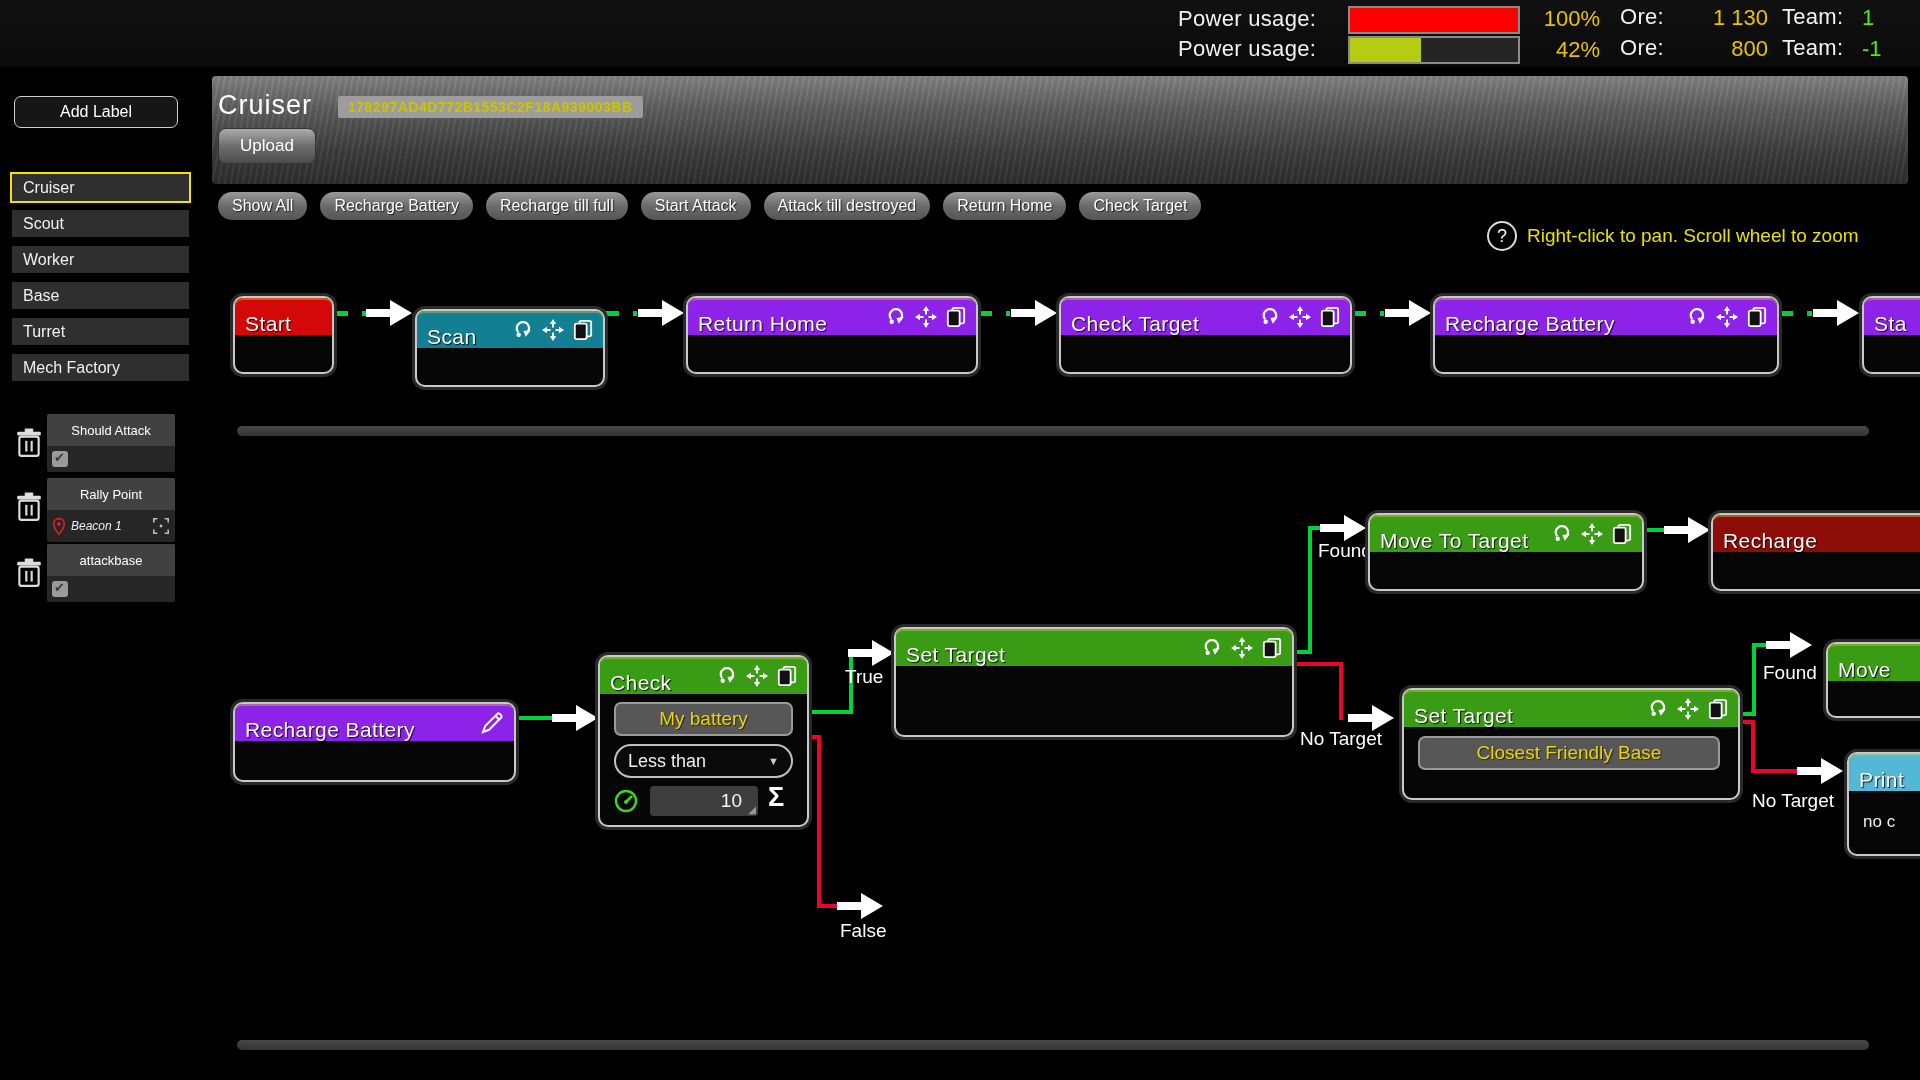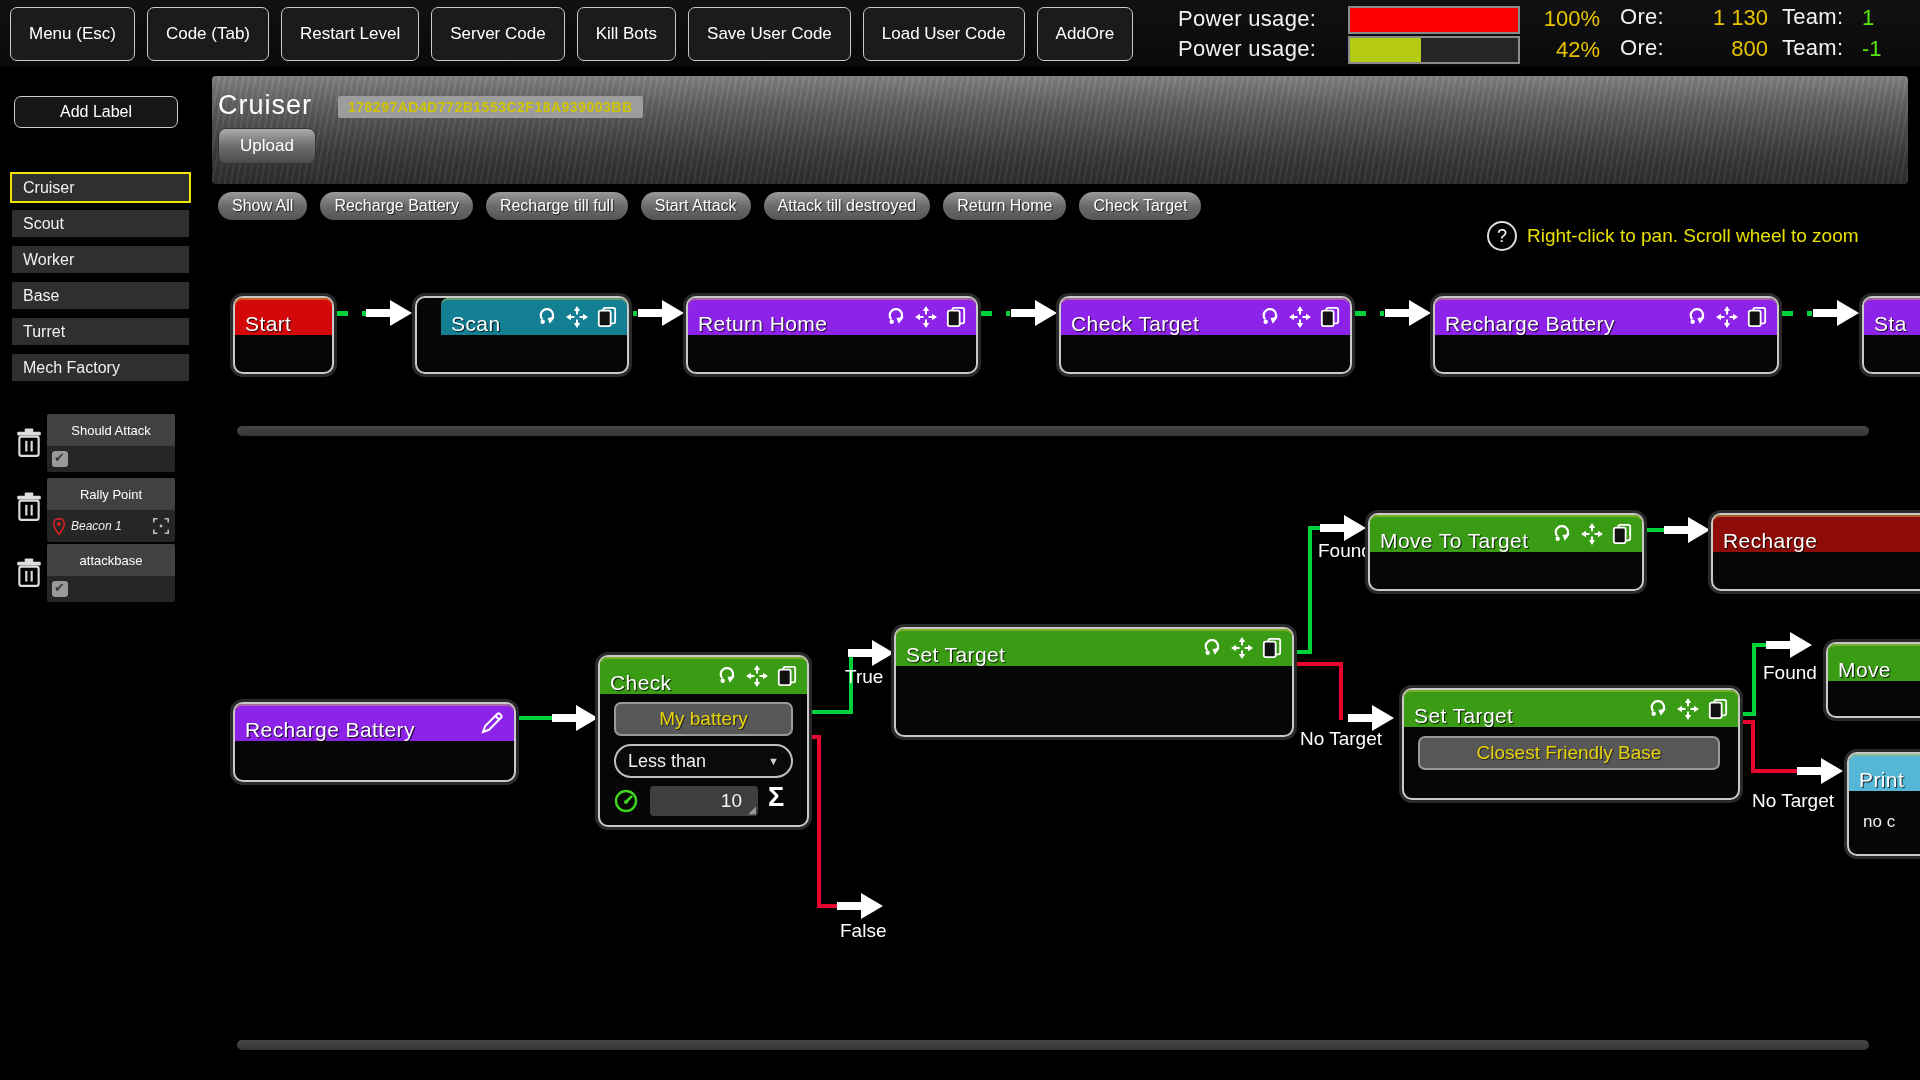--- a/index.html
+++ b/index.html
@@ -92,30 +92,20 @@
         background:repeating-linear-gradient(90deg,#00d23c 0 16px,transparent 16px 30px);}
   .arrow{position:absolute;width:46px;height:26px;pointer-events:none;}
   .arrow::before{content:"";position:absolute;left:0;top:9px;width:25px;height:8px;background:#fff;}
   .arrow::after{content:"";position:absolute;left:24px;top:0;border-top:13px solid transparent;
         border-bottom:13px solid transparent;border-left:22px solid #fff;}
 </style>
 </head>
 <body>
 
 <div class="topbar">
-  <div class="tbtns">
-    <div class="tbtn">Menu (Esc)</div>
-    <div class="tbtn">Code (Tab)</div>
-    <div class="tbtn">Restart Level</div>
-    <div class="tbtn">Server Code</div>
-    <div class="tbtn">Kill Bots</div>
-    <div class="tbtn">Save User Code</div>
-    <div class="tbtn">Load User Code</div>
-    <div class="tbtn">AddOre</div>
-  </div>
 
   <span class="statlab" style="left:1178px;top:6px;">Power usage:</span>
   <div class="bar" style="left:1348px;top:6px;">
     <div class="barfill" style="width:100%;background:#ff0000;"></div>
   </div>
   <span class="yellowv" style="left:1520px;top:6px;width:80px;text-align:right;">100%</span>
   <span class="statlab" style="left:1620px;top:4px;">Ore:</span>
   <span class="yellowv" style="left:1680px;top:5px;width:88px;">1 130</span>
   <span class="statlab" style="left:1782px;top:4px;">Team:</span>
   <span class="greenv" style="left:1862px;top:5px;">1</span>
@@ -275,21 +265,21 @@
 <div class="wire wr" style="left:1751px;top:769px;width:46px;height:4px;"></div>
 <div class="arrow" style="left:1797px;top:758px;"></div>
 <div class="clabel" style="left:1752px;top:790px;">No Target</div>
 
 <div class="node" style="left:233px;top:296px;width:97px;height:74px;">
   <div class="nhead c-red">
       <span class="ntitle">Start</span>
     </div>
 </div>
 
-<div class="node" style="left:415px;top:296px;width:186px;height:74px;padding-left:24px;">
+<div class="node" style="left:415px;top:309px;width:186px;height:74px;">
   <div class="nhead c-teal">
     <span class="ntitle">Scan</span>
     <span class="hicon">
         <svg width="21" height="21" viewBox="0 0 22 22">
           <path d="M6.5 14 A6.5 6.5 0 1 1 14.5 15.5" fill="none" stroke="#fff" stroke-width="2.4"></path>
           <polygon points="12,12.5 19.5,11.5 14.5,18.5" fill="#fff"></polygon>
           <circle cx="7" cy="16.5" r="2.3" fill="#fff"></circle>
         </svg>
       </span>
     <span class="hicon">

